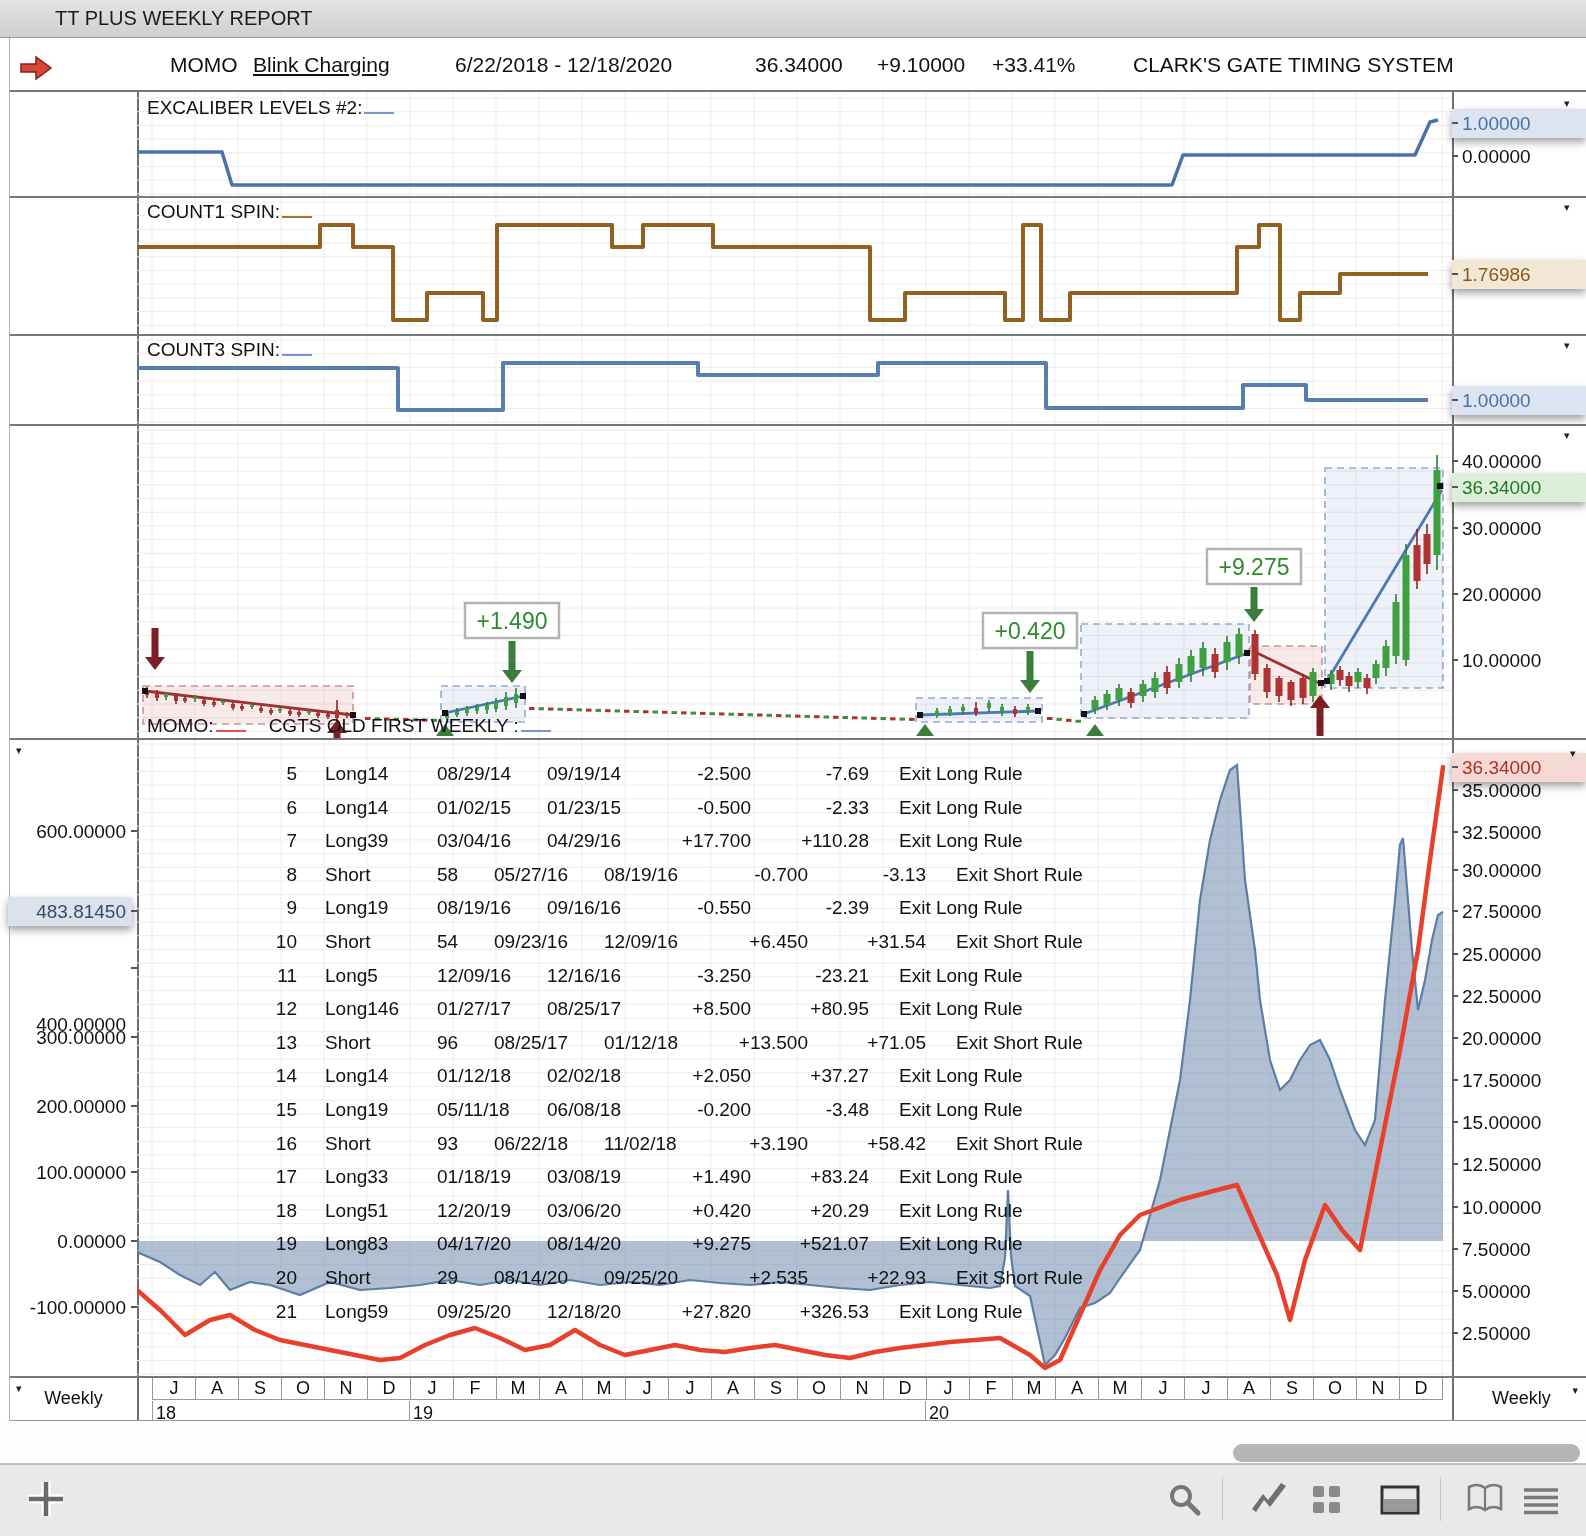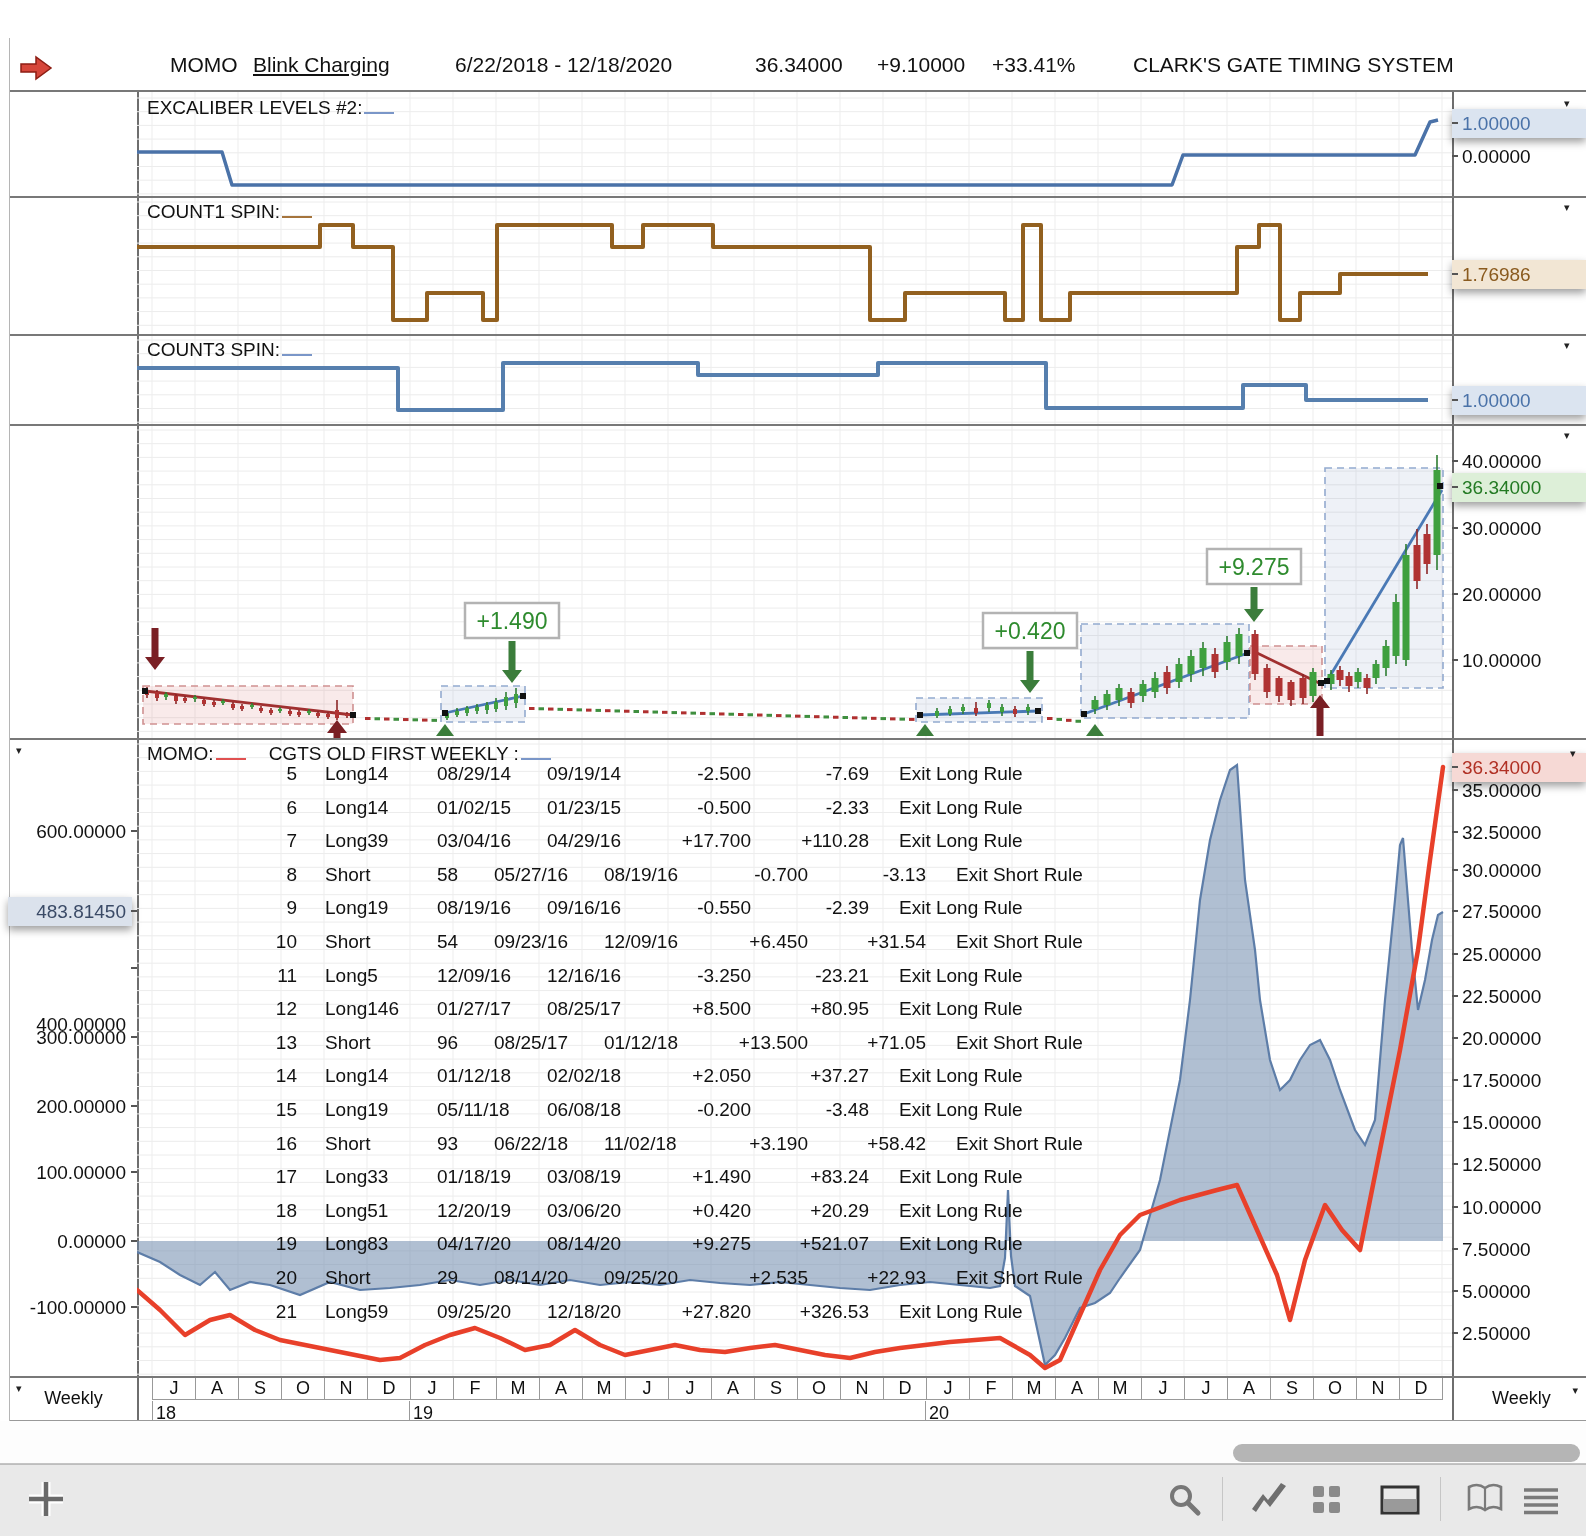--- a/index.html
+++ b/index.html
@@ -41,20 +41,23 @@
   .scrollthumb{position:absolute;left:1233px;top:1444px;width:347px;height:18px;border-radius:9px;background:#b5b5b5;z-index:8;}
   .toolbar{position:absolute;left:0;top:1464px;width:1586px;height:72px;background:#e9e9e9;border-top:1px solid #bdbdbd;}
   .tbicon{position:absolute;top:18px;}
   .tbdivider{position:absolute;top:12px;width:1px;height:44px;background:#c6c6c6;}
 </style>
 </head>
 <body>
 
 <div class="screen">
 
+  <div class="abs titlebar">
+    <span>TT PLUS WEEKLY REPORT</span>
+  </div>
 
   <div class="abs header">
     <svg class="abs" style="left:10px;top:16px;" width="34" height="28" viewBox="0 0 34 28">
       <polygon points="1,10 16,10 16,3 31,14 16,25 16,18 1,18" fill="#d6463a" stroke="#8d1d13" stroke-width="1.5"></polygon>
     </svg>
     <span class="htxt" style="left:160px;">MOMO</span>
     <span class="htxt" style="left:243px;text-decoration:underline;">Blink Charging</span>
     <span class="htxt" style="left:445px;">6/22/2018 - 12/18/2020</span>
     <span class="htxt" style="left:745px;">36.34000</span>
     <span class="htxt" style="left:867px;">+9.10000</span>
@@ -562,21 +565,21 @@
 
   <div class="plabel" style="left:147px;top:97px;">
     <span>EXCALIBER LEVELS #2:</span><span class="blank blue"></span>
   </div>
   <div class="plabel" style="left:147px;top:201px;">
     <span>COUNT1 SPIN:</span><span class="blank" style="border-color:#a5743c;"></span>
   </div>
   <div class="plabel" style="left:147px;top:339px;">
     <span>COUNT3 SPIN:</span><span class="blank blue"></span>
   </div>
-  <div class="plabel" style="left:147px;top:743px;">
+  <div class="plabel" style="left:147px;top:715px;">
     <span>MOMO:</span><span class="blank red"></span>&nbsp;&nbsp;&nbsp;
     <span>CGTS OLD FIRST WEEKLY :</span><span class="blank blue"></span>
   </div>
 
   <div id="trades" class="abs" style="left:137px;top:738px;width:1315px;height:638px;z-index:4;overflow:hidden;">
       <div class="trow" style="top: 19px;"><span class="tc" style="width: 160px; text-align: right;">5</span><span class="tc" style="width: 112px; text-align: left; margin-left: 28px;">Long14</span><span class="tc" style="width: 0px; text-align: left;"></span><span class="tc" style="width: 110px; text-align: left;">08/29/14</span><span class="tc" style="width: 112px; text-align: left;">09/19/14</span><span class="tc" style="width: 92px; text-align: right;">-2.500</span><span class="tc" style="width: 118px; text-align: right;">-7.69</span><span class="tc" style="width: 200px; text-align: left; margin-left: 30px;">Exit Long Rule</span></div>
       <div class="trow" style="top: 52.6px;"><span class="tc" style="width: 160px; text-align: right;">6</span><span class="tc" style="width: 112px; text-align: left; margin-left: 28px;">Long14</span><span class="tc" style="width: 0px; text-align: left;"></span><span class="tc" style="width: 110px; text-align: left;">01/02/15</span><span class="tc" style="width: 112px; text-align: left;">01/23/15</span><span class="tc" style="width: 92px; text-align: right;">-0.500</span><span class="tc" style="width: 118px; text-align: right;">-2.33</span><span class="tc" style="width: 200px; text-align: left; margin-left: 30px;">Exit Long Rule</span></div>
       <div class="trow" style="top: 86.2px;"><span class="tc" style="width: 160px; text-align: right;">7</span><span class="tc" style="width: 112px; text-align: left; margin-left: 28px;">Long39</span><span class="tc" style="width: 0px; text-align: left;"></span><span class="tc" style="width: 110px; text-align: left;">03/04/16</span><span class="tc" style="width: 112px; text-align: left;">04/29/16</span><span class="tc" style="width: 92px; text-align: right;">+17.700</span><span class="tc" style="width: 118px; text-align: right;">+110.28</span><span class="tc" style="width: 200px; text-align: left; margin-left: 30px;">Exit Long Rule</span></div>
       <div class="trow" style="top: 119.8px;"><span class="tc" style="width: 160px; text-align: right;">8</span><span class="tc" style="width: 112px; text-align: left; margin-left: 28px;">Short</span><span class="tc" style="width: 57px; text-align: left;">58</span><span class="tc" style="width: 110px; text-align: left;">05/27/16</span><span class="tc" style="width: 112px; text-align: left;">08/19/16</span><span class="tc" style="width: 92px; text-align: right;">-0.700</span><span class="tc" style="width: 118px; text-align: right;">-3.13</span><span class="tc" style="width: 200px; text-align: left; margin-left: 30px;">Exit Short Rule</span></div>
       <div class="trow" style="top: 153.4px;"><span class="tc" style="width: 160px; text-align: right;">9</span><span class="tc" style="width: 112px; text-align: left; margin-left: 28px;">Long19</span><span class="tc" style="width: 0px; text-align: left;"></span><span class="tc" style="width: 110px; text-align: left;">08/19/16</span><span class="tc" style="width: 112px; text-align: left;">09/16/16</span><span class="tc" style="width: 92px; text-align: right;">-0.550</span><span class="tc" style="width: 118px; text-align: right;">-2.39</span><span class="tc" style="width: 200px; text-align: left; margin-left: 30px;">Exit Long Rule</span></div>

